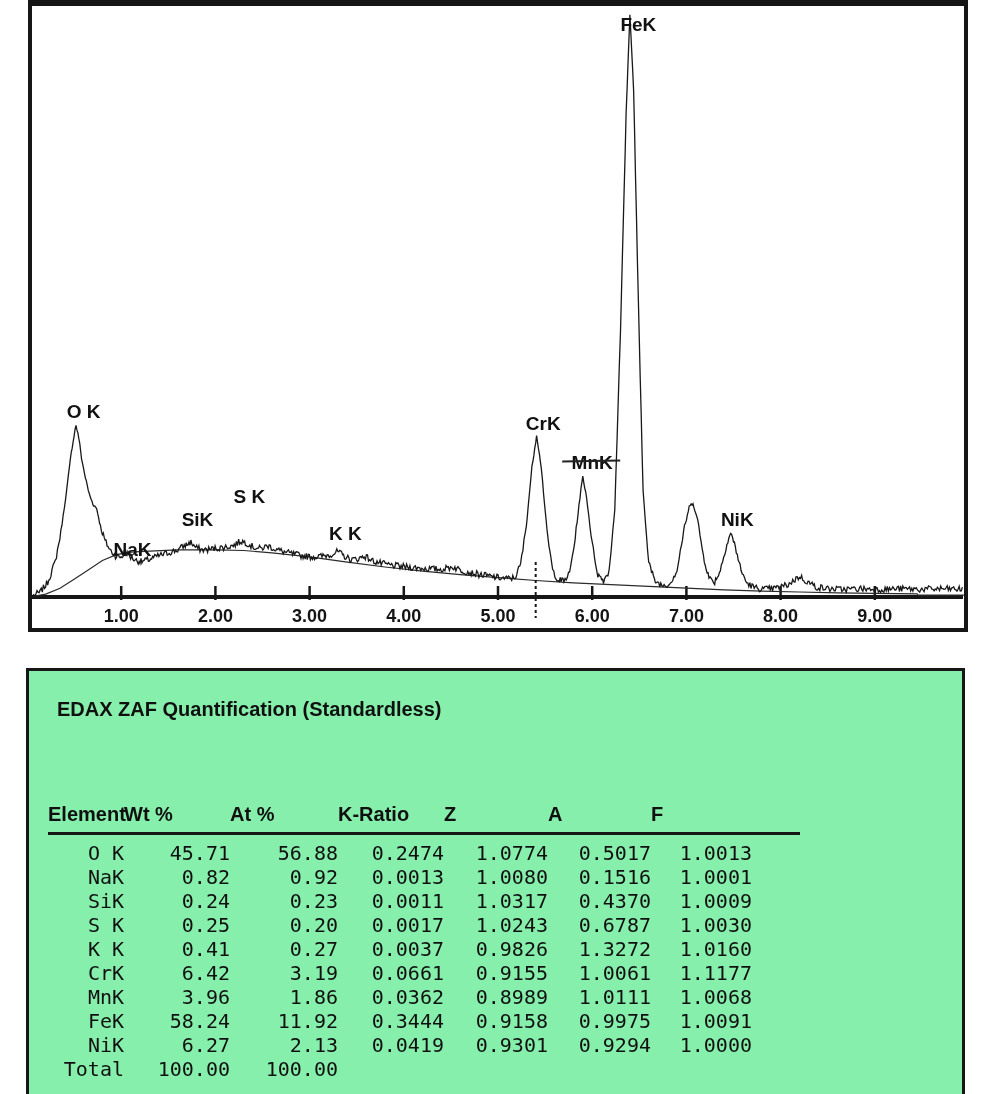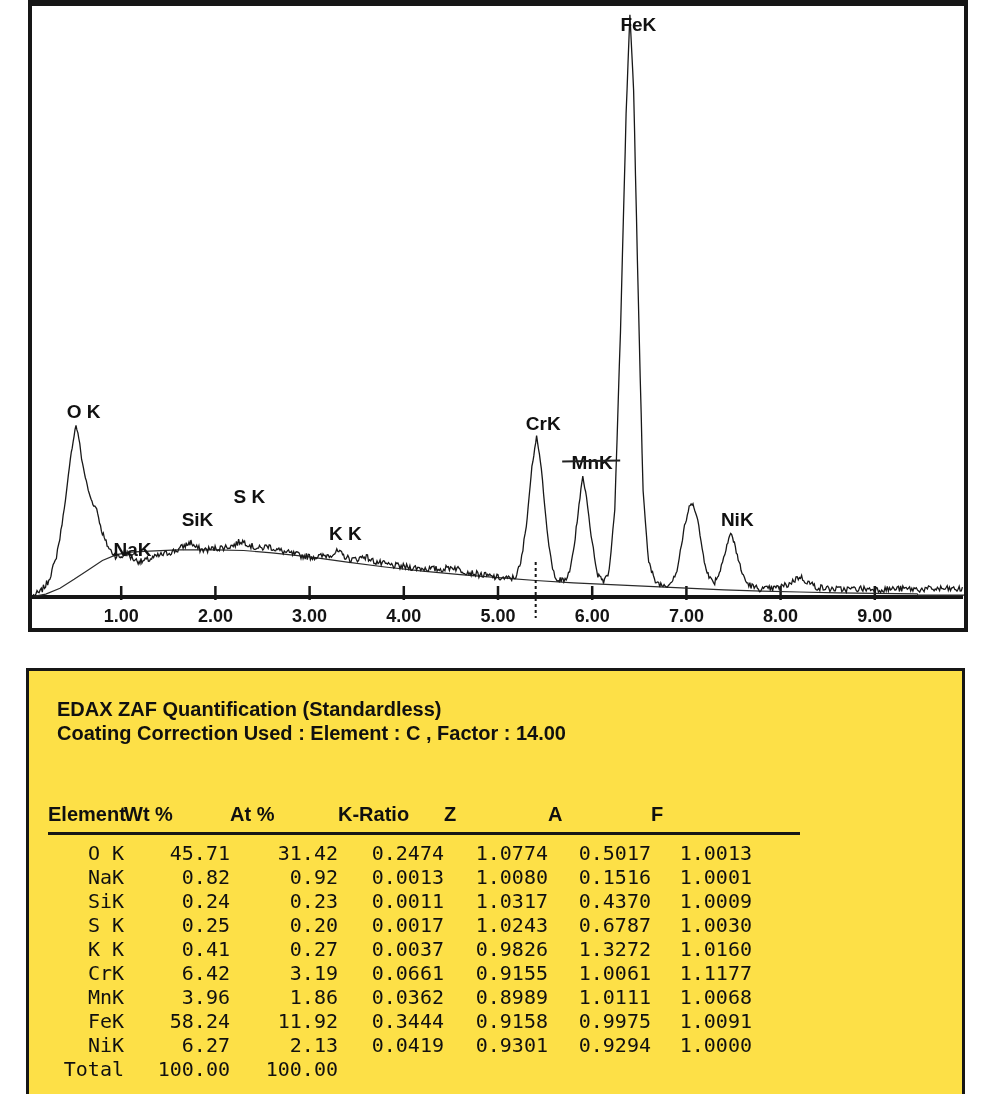--- a/index.html
+++ b/index.html
@@ -6,21 +6,21 @@
   #page{position:relative;width:1000px;height:1094px;background:#fff;overflow:hidden;
         font-family:"Liberation Sans",sans-serif;color:#141414;}
   
   #chart-box{position:absolute;left:28px;top:0;width:940px;height:632px;
              border:4px solid #161616;border-top-width:6px;box-sizing:border-box;background:#fff;}
   #spectrum-svg{display:block;width:932px;height:622px;}
   .tickl{font:700 18px "Liberation Sans",sans-serif;fill:#141414;}
   .peakl{font:700 19px "Liberation Sans",sans-serif;fill:#111;}
   
   #table-box{position:absolute;left:26px;top:668px;width:939px;height:426px;
-             border:3px solid #161616;border-bottom:none;box-sizing:border-box;background:#fde047;}
+             border:3px solid #161616;border-bottom:none;box-sizing:border-box;background:#86efac;}
   #titles{position:absolute;left:28px;top:26px;}
   .title-line{font:700 20px/24px "Liberation Sans",sans-serif;color:#101010;white-space:pre;}
   #qwrap{position:absolute;left:0;top:129px;}
   table#qtable{border-collapse:collapse;table-layout:fixed;width:723px;}
   #qtable th{font:700 20px/28px "Liberation Sans",sans-serif;color:#101010;
              text-align:left;padding:0;height:30px;vertical-align:top;}
   #qtable th.c0{text-align:left;padding-left:19px;}
   #qtable th.c2{padding-right:6px;}
   #qtable th.c4,#qtable th.c5,#qtable th.c6{padding-right:19px;}
   #qtable td{font:400 20px/24px "DejaVu Sans Mono",monospace;color:#101010;
@@ -66,21 +66,20 @@
         <text x="592.2" y="468.53" text-anchor="middle" class="peakl">MnK</text>
         <line x1="562.2" y1="461.53" x2="620.2" y2="460.53" stroke="#222" stroke-width="2"></line>
         <text x="638.3580000000001" y="31.491999999999962" text-anchor="middle" class="peakl">FeK</text>
         <text x="737.268" y="526.252" text-anchor="middle" class="peakl">NiK</text>
       </svg>
   </div>
 
   <div id="table-box">
     <div id="titles">
       <div class="title-line">EDAX ZAF Quantification (Standardless)</div>
-      <div class="title-line">Coating Correction Used : Element : C , Factor : 14.00</div>
     </div>
     <div id="qwrap">
       <table id="qtable">
         <colgroup>
           <col style="width:95px">
             <col style="width:106px">
             <col style="width:108px">
           <col style="width:106px">
             <col style="width:104px">
             <col style="width:103px">
@@ -94,21 +93,21 @@
               <th class="c3">K-Ratio</th>
               <th class="c4">Z</th>
               <th class="c5">A</th>
               <th class="c6">F</th>
             </tr>
           </thead>
         <tbody id="qbody">
             <tr>
               <td class="c0">O K</td>
               <td class="c1">45.71</td>
-              <td class="c2">31.42</td>
+              <td class="c2">56.88</td>
               <td class="c3">0.2474</td>
               <td class="c4">1.0774</td>
               <td class="c5">0.5017</td>
               <td class="c6">1.0013</td>
             </tr>
             <tr>
               <td class="c0">NaK</td>
               <td class="c1">0.82</td>
               <td class="c2">0.92</td>
               <td class="c3">0.0013</td>

